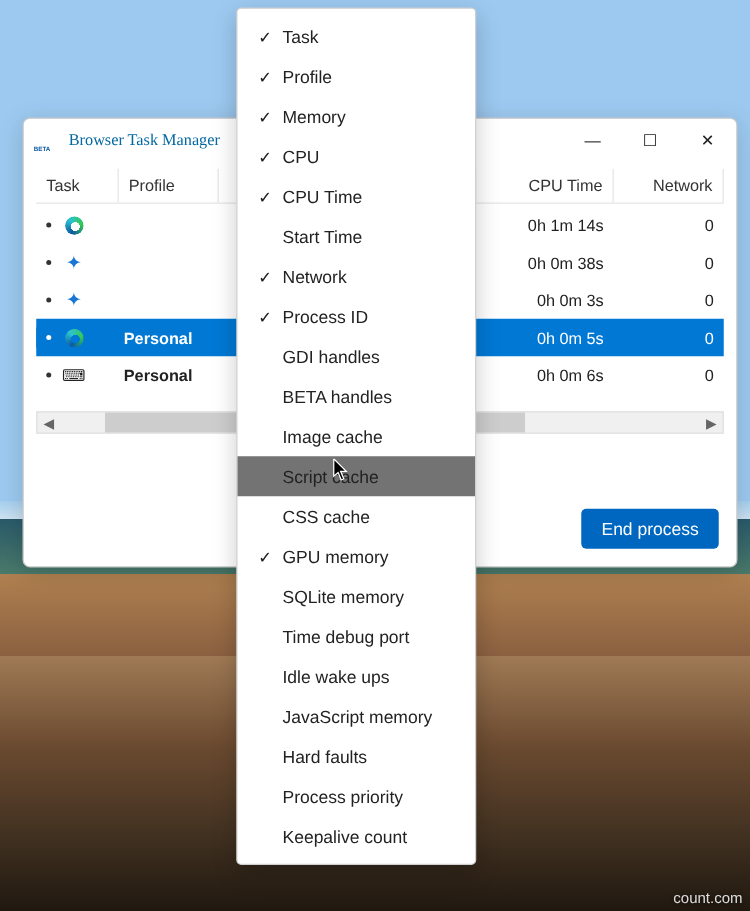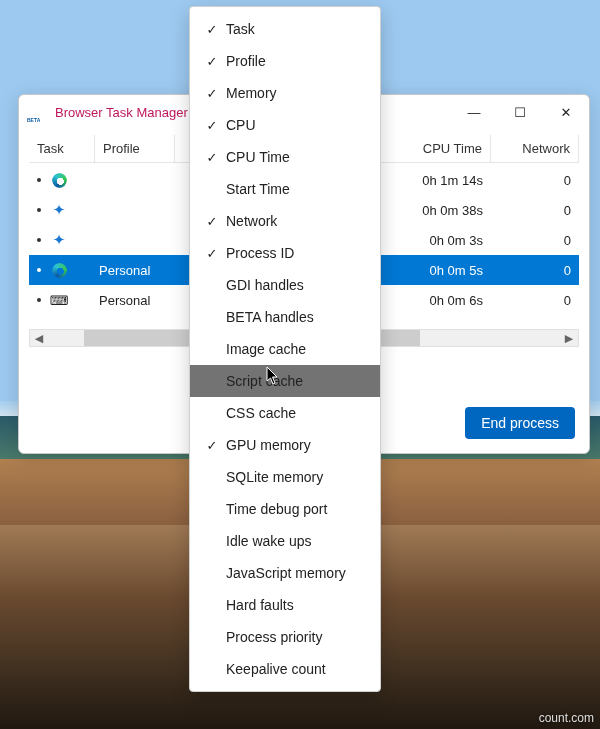--- a/index.html
+++ b/index.html
@@ -21,34 +21,34 @@
     .app-icon .swirl {
       width: 16px; height: 16px; border-radius: 50%;
       background: conic-gradient(from 200deg, #0c59a4, #2bc3d2, #36c752, #0c59a4);
       mask: radial-gradient(circle at 55% 55%, transparent 30%, #000 31%);
       -webkit-mask: radial-gradient(circle at 55% 55%, transparent 30%, #000 31%);
     }
     .app-icon .beta {
       position: absolute; bottom: -2px; left: -3px; font-size: 5px; font-weight: bold;
       color: #0c59a4; background: #fff; border-radius: 2px; padding: 0 1px;
     }
-    .win-title { font-size: 13px; color: #be185d; }
+    .win-title { font-size: 13px; color: #0369a1; font-family: Liberation Serif, serif; }
     .win-controls { margin-left: auto; display: flex; }
     .win-btn { width: 46px; height: 34px; display: flex; align-items: center; justify-content: center; font-size: 13px; color: #222; font-family: "Segoe UI Symbol", sans-serif; }
     .headers { display: flex; height: 28px; border-bottom: 1px solid #e5e5e5; margin: 6px 10px 0 10px; }
     .headers .col { font-size: 13px; color: #333; display: flex; align-items: center; padding: 0 8px; border-right: 1px solid #e5e5e5; }
     .col-task { width: 66px; }
     .col-profile { width: 80px; }
     .col-gap { flex: 1; border-right: 1px solid #e5e5e5; }
     .col-cputime { width: 110px; justify-content: flex-end; }
     .col-network { width: 88px; justify-content: flex-end; border-right: 1px solid transparent; }
     .rows { margin: 2px 10px 7px 10px; }
     .row { display: flex; height: 30px; align-items: center; font-size: 13px; color: #222; }
     .row .c-task { width: 66px; display: flex; align-items: center; padding-left: 8px; gap: 10px; }
-    .row .c-profile { width: 80px; padding-left: 4px; }
+    .row .c-profile { width: 80px; padding-left: 4px; font-weight: bold; }
     .row .c-gap { flex: 1; }
     .row .c-cputime { width: 110px; text-align: right; padding-right: 8px; }
     .row .c-network { width: 88px; text-align: right; padding-right: 8px; }
     .row.selected { background: #0078d4; color: #fff; }
     .row.selected .c-task, .row.selected .c-profile { background: #0078d4; }
     .bullet { width: 4px; height: 4px; background: #333; border-radius: 50%; }
     .row.selected .bullet { background: #fff; }
     .ico { width: 16px; height: 16px; display: inline-flex; align-items: center; justify-content: center; }
     .ico-edge .swirl {
       width: 15px; height: 15px; border-radius: 50%;

